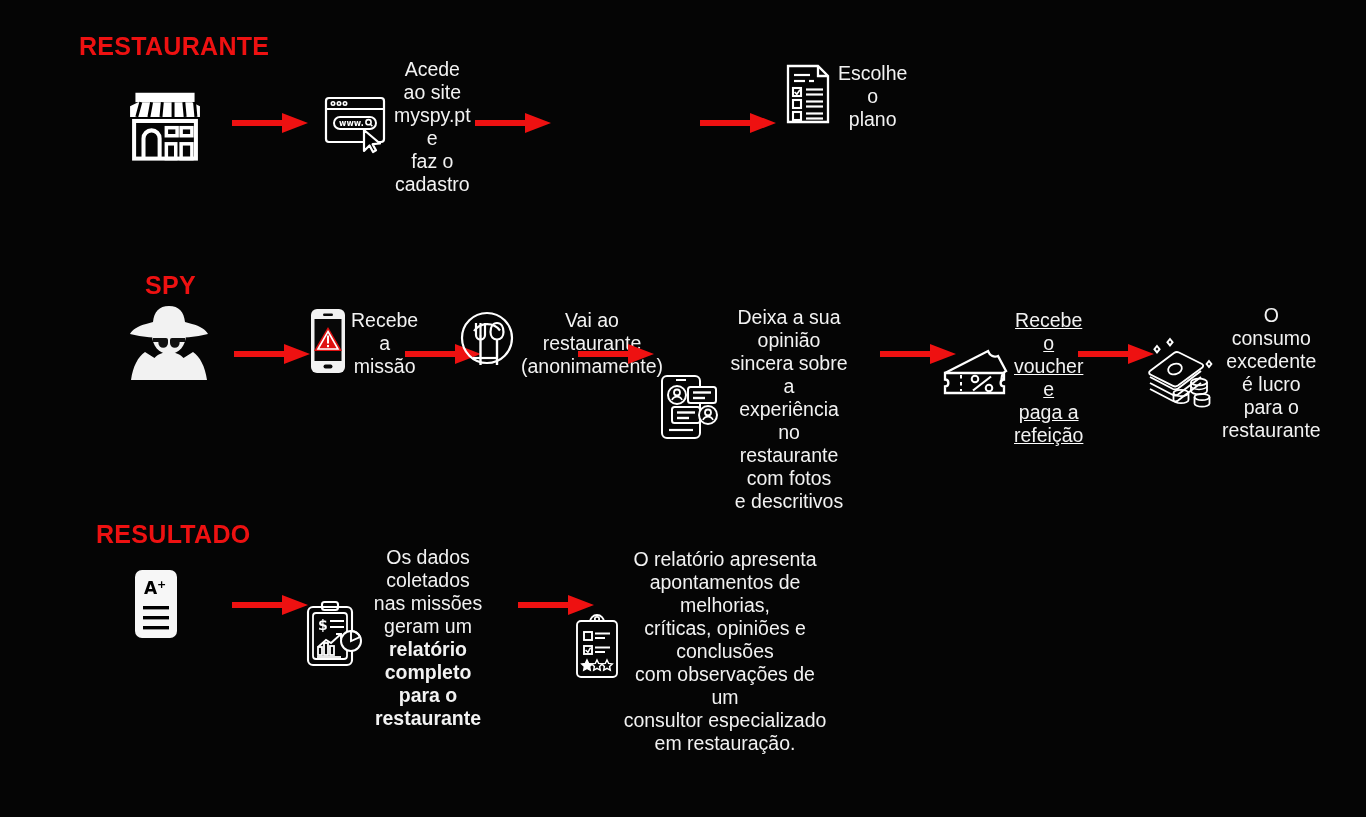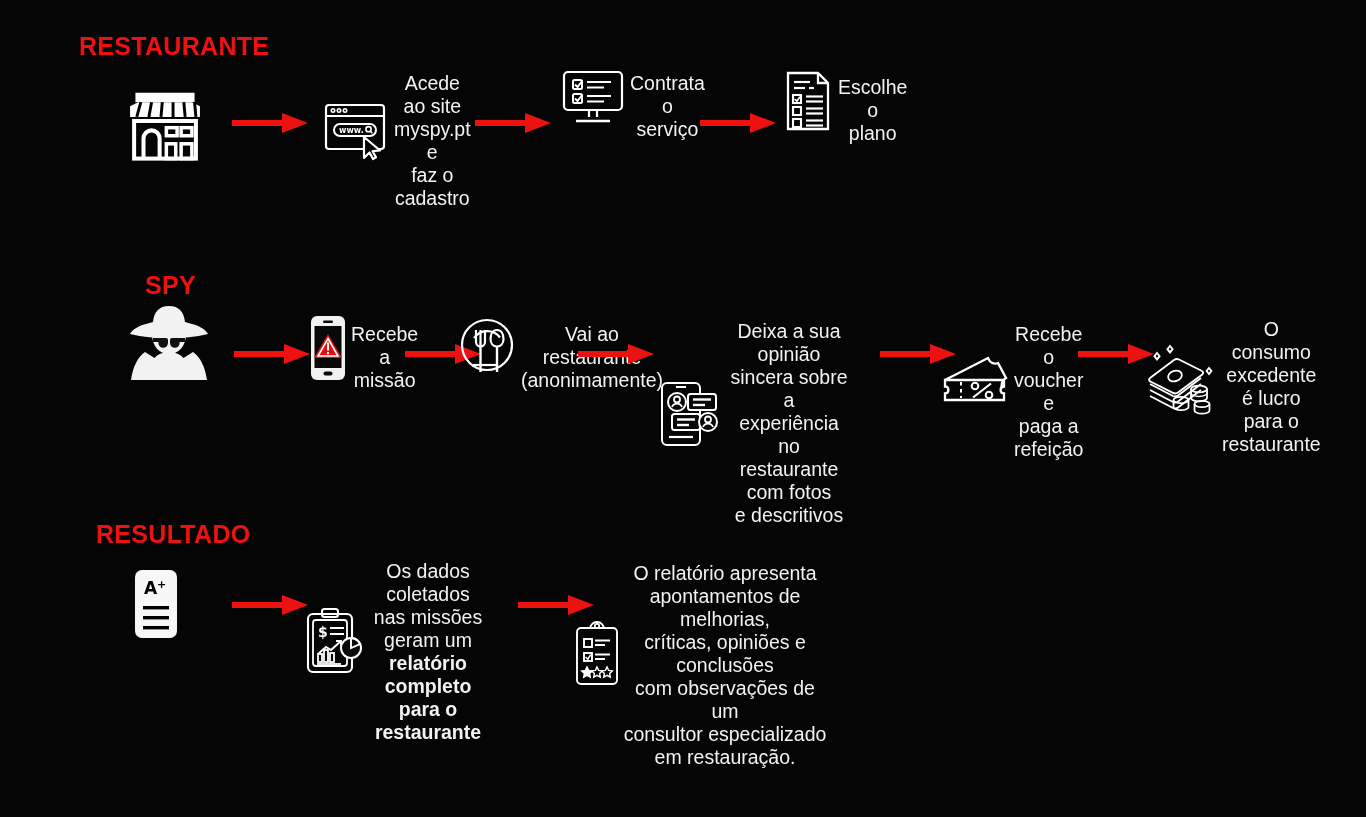--- a/index.html
+++ b/index.html
@@ -27,21 +27,21 @@
     display:flex;
     flex-direction:row;
     align-items:center;
     text-align:center;
   }
   .node .icon{display:block;}
   .node .caption{
     font-size:19.5px;
     line-height:1.18;
     color:#f2f2f2;
-    margin-top:20px;
+    margin-top:6px;
     white-space:pre-line;
     font-weight:400;
   }
   .caption b{font-weight:bold;text-align:center;}
 
   
   .arrow{position:absolute;display:block;}
 
   
   svg{display:block;overflow:visible;}
@@ -95,39 +95,20 @@
 myspy.pt e
 faz o cadastro</div>
   </div>
 
   <span class="arrow" style="left:475px;top:110px;">
     <svg width="76" height="26" viewBox="0 0 76 26">
         <path d="M0 10 H50 V3 L76 13 L50 23 V16 H0 Z" fill="#ee1111"></path>
       </svg>
   </span>
 
-  <div class="node" style="left:556px;top:52px;width:130px;">
-    <span class="icon">
-      <svg width="74" height="62" viewBox="0 0 74 62" fill="none" stroke="#fff" stroke-width="2.2">
-        <rect x="8" y="6" width="58" height="38" rx="4"></rect>
-        <rect x="17" y="14" width="9" height="9" rx="1.5" stroke-width="2"></rect>
-        <path d="M19 18.5 L21.5 21 L26.5 14.5" stroke-width="2"></path>
-        <line x1="31" y1="16" x2="55" y2="16" stroke-width="2"></line>
-        <line x1="31" y1="21.5" x2="48" y2="21.5" stroke-width="2"></line>
-        <rect x="17" y="28" width="9" height="9" rx="1.5" stroke-width="2"></rect>
-        <path d="M19 32.5 L21.5 35 L26.5 28.5" stroke-width="2"></path>
-        <line x1="31" y1="30" x2="55" y2="30" stroke-width="2"></line>
-        <line x1="31" y1="35.5" x2="48" y2="35.5" stroke-width="2"></line>
-        <path d="M33 44 V51 M41 44 V51"></path>
-        <line x1="20" y1="55" x2="54" y2="55" stroke-width="2.4"></line>
-      </svg>
-    </span>
-    <div class="caption">Contrata o
-serviço</div>
-  </div>
 
   <span class="arrow" style="left:700px;top:110px;">
     <svg width="76" height="26" viewBox="0 0 76 26">
         <path d="M0 10 H50 V3 L76 13 L50 23 V16 H0 Z" fill="#ee1111"></path>
       </svg>
   </span>
 
   <div class="node" style="left:776px;top:56px;width:120px;">
     <span class="icon">
       <svg width="62" height="64" viewBox="0 0 62 64" fill="none" stroke="#fff" stroke-width="2.3">
@@ -245,21 +226,21 @@
 restaurante com fotos
 e descritivos</div>
   </div>
 
   <span class="arrow" style="left:880px;top:341px;">
     <svg width="76" height="26" viewBox="0 0 76 26">
         <path d="M0 10 H50 V3 L76 13 L50 23 V16 H0 Z" fill="#ee1111"></path>
       </svg>
   </span>
 
-  <div class="node" style="left:936px;top:303px;width:120px;">
+  <div class="node" style="left:936px;top:303px;width:120px;text-decoration:underline;">
     <span class="icon">
       <svg width="78" height="60" viewBox="0 0 78 60" fill="none" stroke="#fff" stroke-width="2.3">
         <path d="M9 28 L52 6 C54 11 58 12.5 62 11 L70 26 c-4 2 -5.5 6.5 -3.6 10.5"></path>
         <path d="M9 28 h59 v6.5 c-4.5 0 -4.5 7 0 7 V48 H9 v-6.5 c4.5 0 4.5 -7 0 -7 Z"></path>
         <line x1="25" y1="30" x2="25" y2="46" stroke-dasharray="3.5 3.5" stroke-width="2"></line>
         <circle cx="39" cy="34" r="3.3" stroke-width="2"></circle>
         <circle cx="53" cy="43" r="3.3" stroke-width="2"></circle>
         <line x1="55" y1="31.5" x2="37" y2="45.5" stroke-width="2.2"></line>
       </svg>
     </span>

